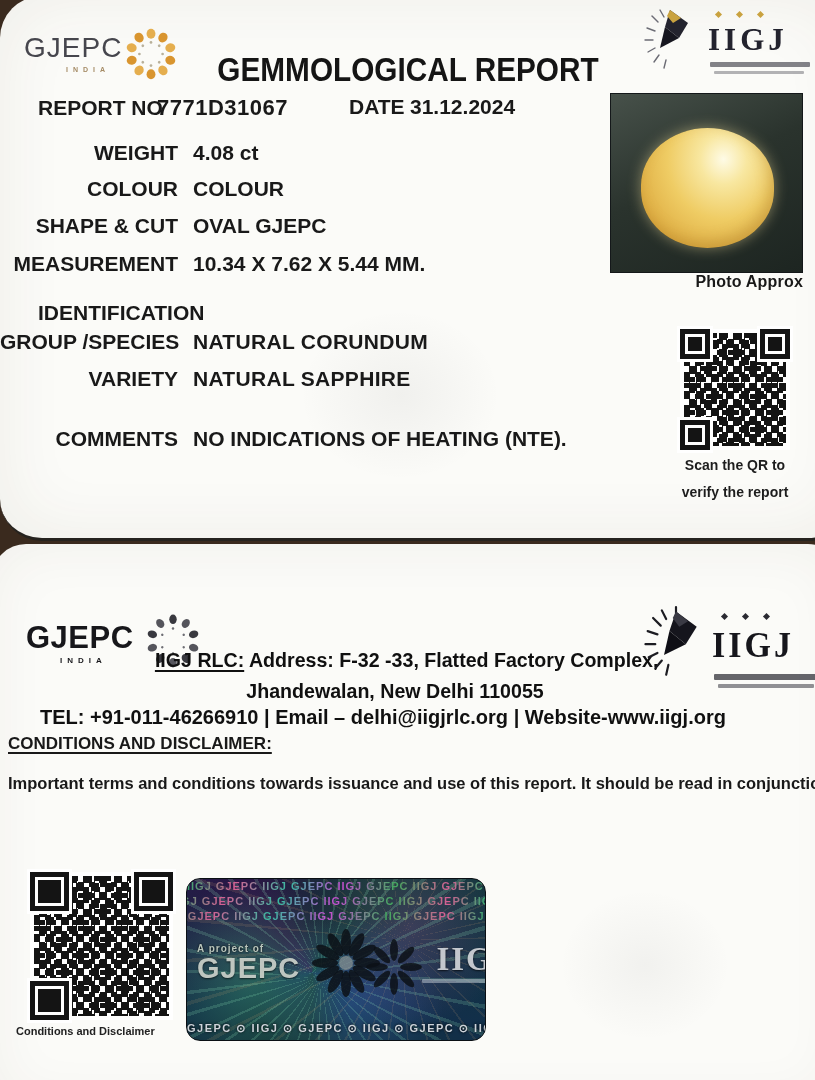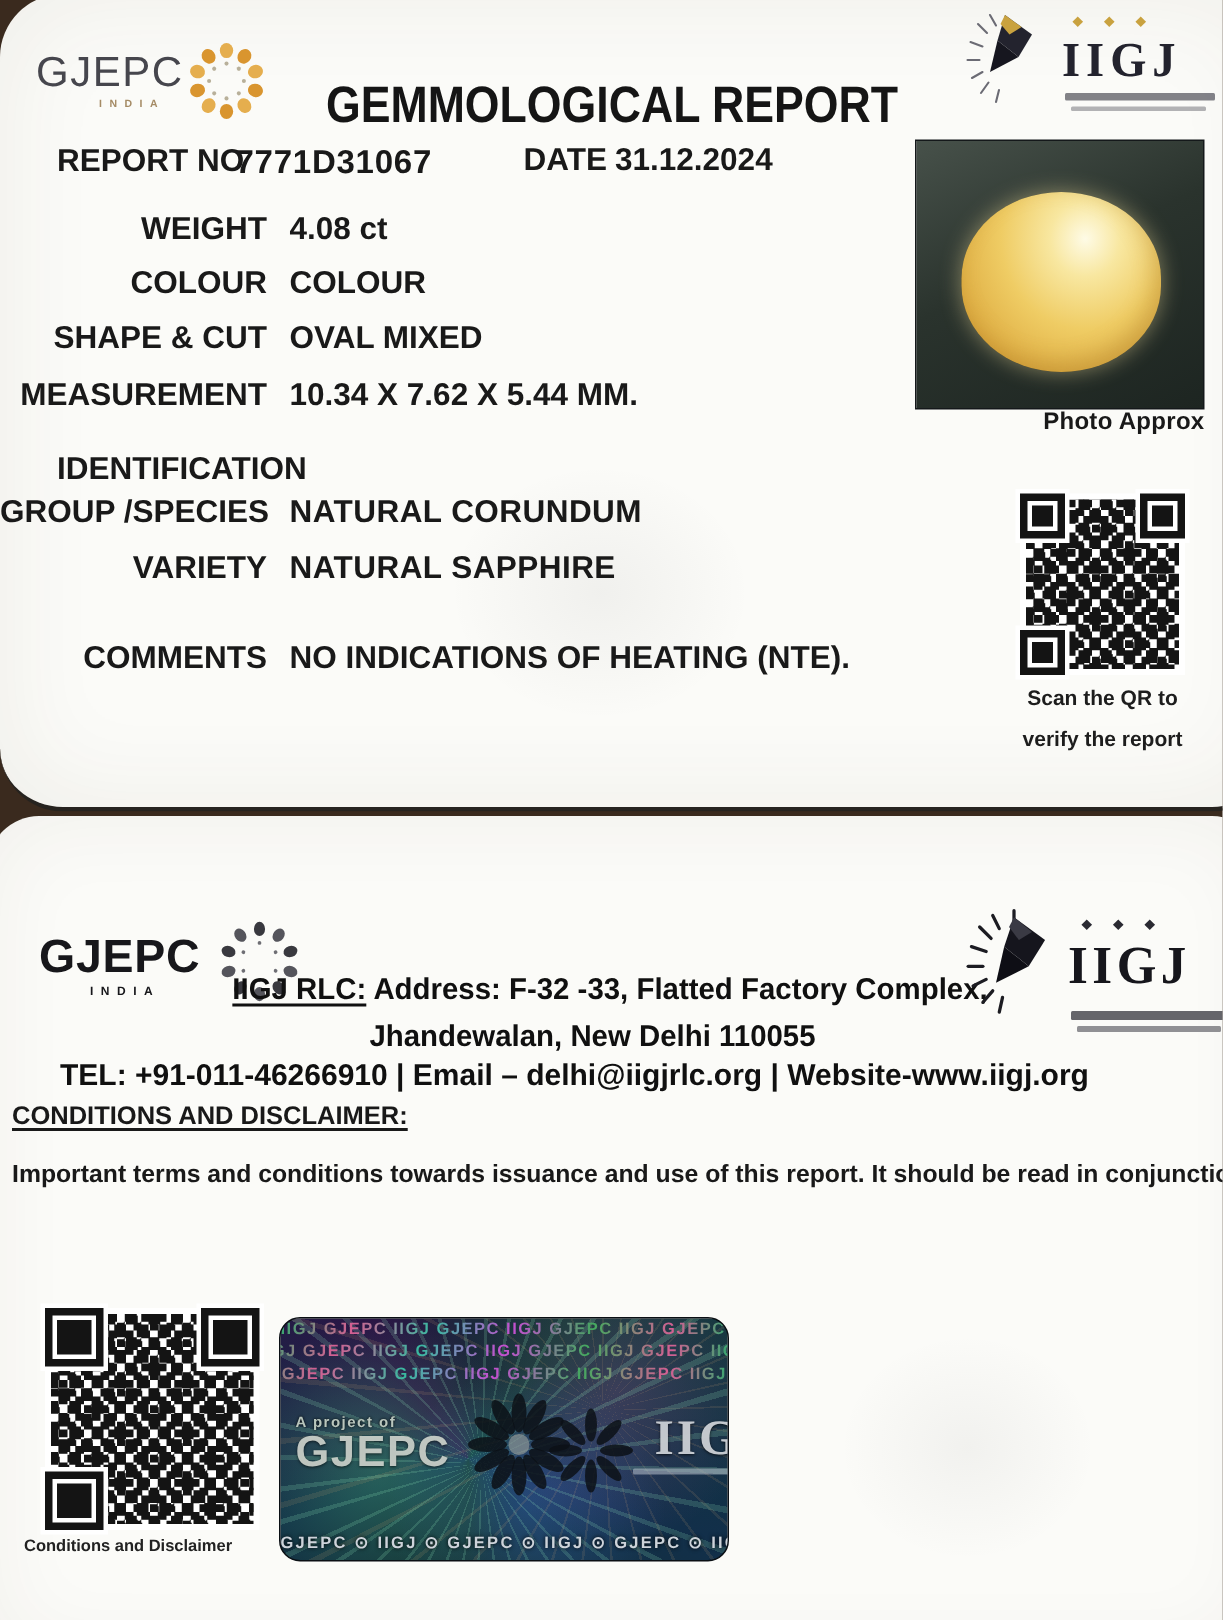--- a/index.html
+++ b/index.html
@@ -205,21 +205,21 @@
   <div class="frow" style="top:141px">
     <span class="lbl">WEIGHT</span>
     <span class="val">4.08 ct</span>
   </div>
   <div class="frow" style="top:177px">
     <span class="lbl">COLOUR</span>
     <span class="val">COLOUR</span>
   </div>
   <div class="frow" style="top:214px">
     <span class="lbl">SHAPE &amp; CUT</span>
-    <span class="val">OVAL MIXED</span>
+    <span class="val">OVAL GJEPC</span>
   </div>
   <div class="frow" style="top:252px">
     <span class="lbl">MEASUREMENT</span>
     <span class="val">10.34 X 7.62 X 5.44 MM.</span>
   </div>
 
   <div id="ident-heading">IDENTIFICATION</div>
 
   <div class="frow" style="top:330px">
     <span class="lbl">GROUP /SPECIES</span>

